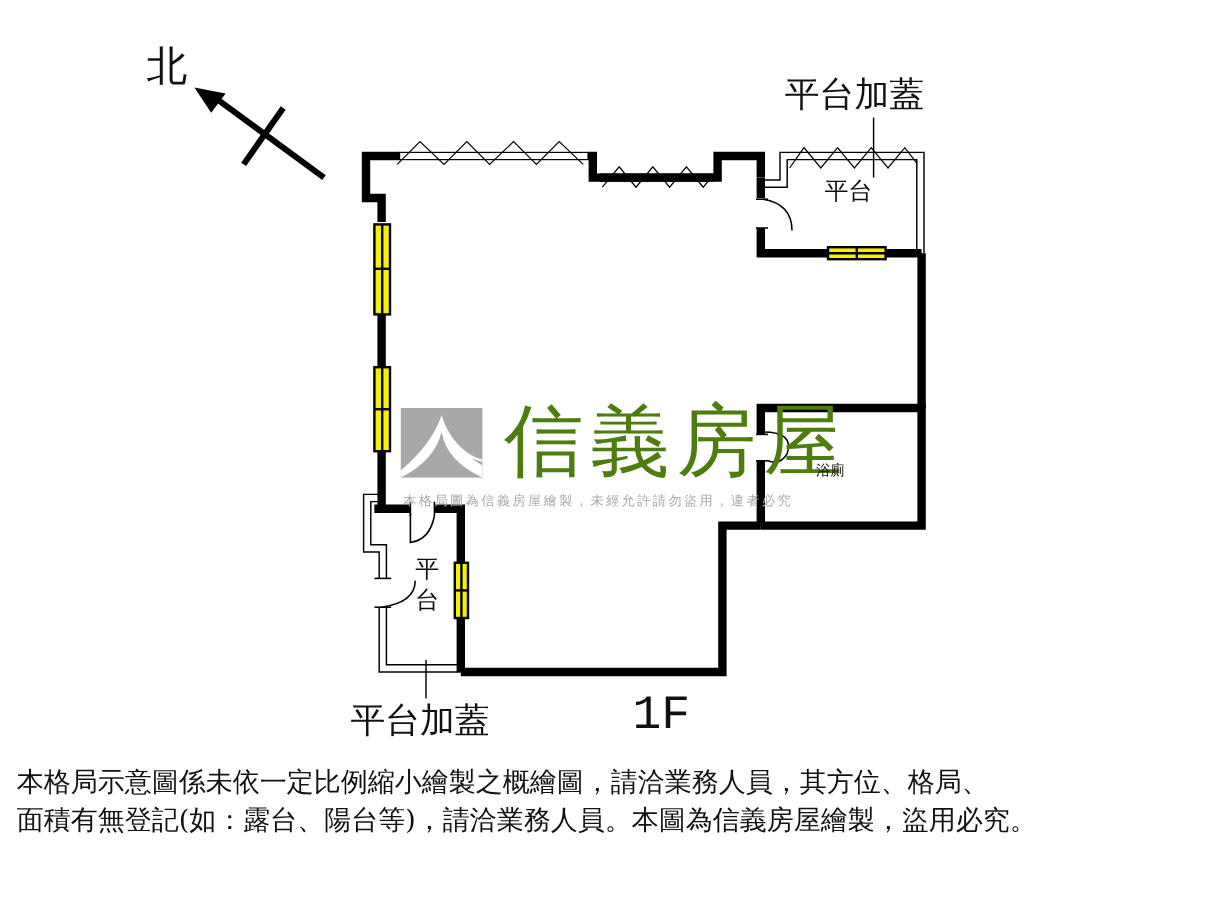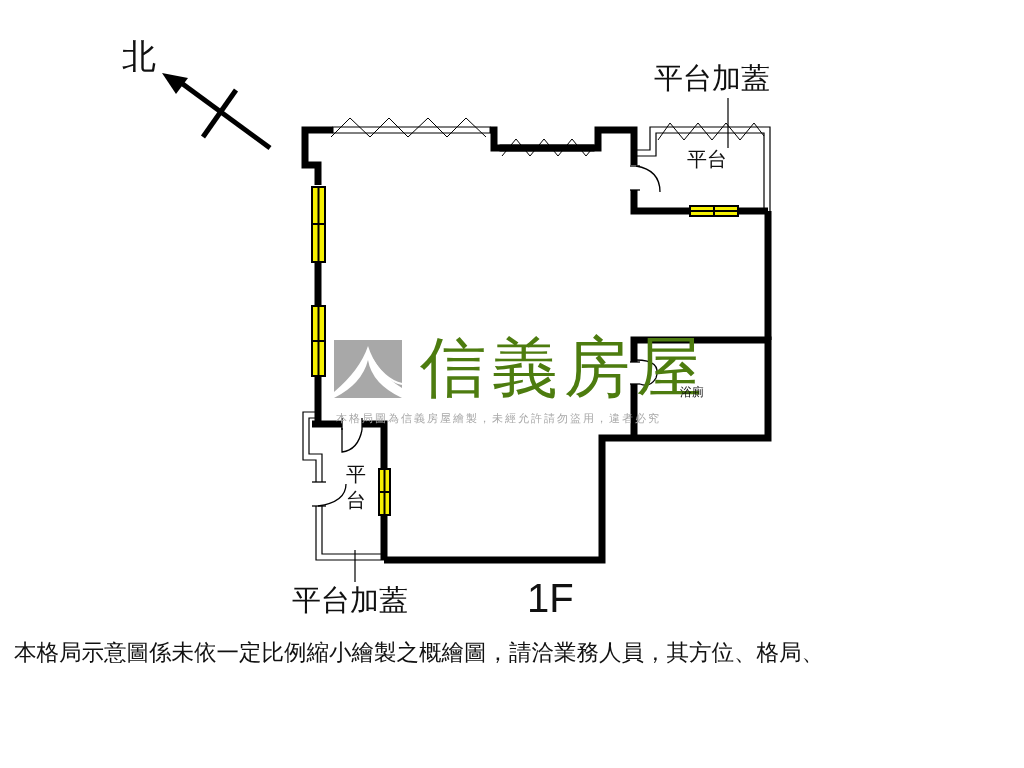--- a/index.html
+++ b/index.html
@@ -5,21 +5,21 @@
     html, body { margin: 0; padding: 0; background: #ffffff; }
     body { width: 1024px; height: 768px; position: relative; overflow: hidden;
            font-family: "DejaVu Serif", "Liberation Serif", serif; }
     #plan { position: absolute; left: 0; top: 0; width: 1024px; height: 630px; }
     .label { position: absolute; color: #111; white-space: nowrap;
              font-family: "DejaVu Serif", "Liberation Serif", serif; }
     .north-label { left: 122px; top: 36px; font-size: 34px; line-height: 40px; }
     .top-cover-label { left: 654px; top: 60px; font-size: 29px; line-height: 36px; }
     .bottom-cover-label { left: 292px; top: 582px; font-size: 29px; line-height: 36px; }
     .floor-label { left: 527px; top: 576px; font-size: 40px; line-height: 44px;
-                   font-family: Liberation Sans, sans-serif; }
+                   font-family: Liberation Mono, monospace; }
     .room-platform-ne { left: 687px; top: 146px; font-size: 20px; line-height: 26px; }
     .room-bath { left: 680px; top: 379px; font-size: 12px; line-height: 26px; font-family: Liberation Serif, serif; }
     .room-platform-sw { left: 343px; top: 461px; font-size: 20px; line-height: 26px;
                         width: 26px; text-align: center; white-space: normal; }
     .room-platform-sw span { display: block; }
     .wm-brand { position: absolute; left: 420px; top: 332px; font-size: 66px; line-height: 72px;
                 color: #4d7c0f; letter-spacing: 6px;
                 font-family: "DejaVu Sans", "Liberation Sans", sans-serif; }
     .wm-note { position: absolute; left: 336px; top: 411px; font-size: 11px; line-height: 14px;
                color: #a8a8a8; letter-spacing: 2px;
@@ -142,13 +142,14 @@
 <div class="label floor-label">1F</div>
 <div class="label room-platform-ne">平台</div>
 <div class="label room-bath">浴廁</div>
 <div class="label room-platform-sw">
   <span>平</span>
   <span>台</span>
 </div>
 
 <div class="disclaimer">
   <div>本格局示意圖係未依一定比例縮小繪製之概繪圖，請洽業務人員，其方位、格局、</div>
+  <div>面積有無登記(如：露台、陽台等)，請洽業務人員。本圖為信義房屋繪製，盜用必究。</div>
 </div>
 
 </body></html>

